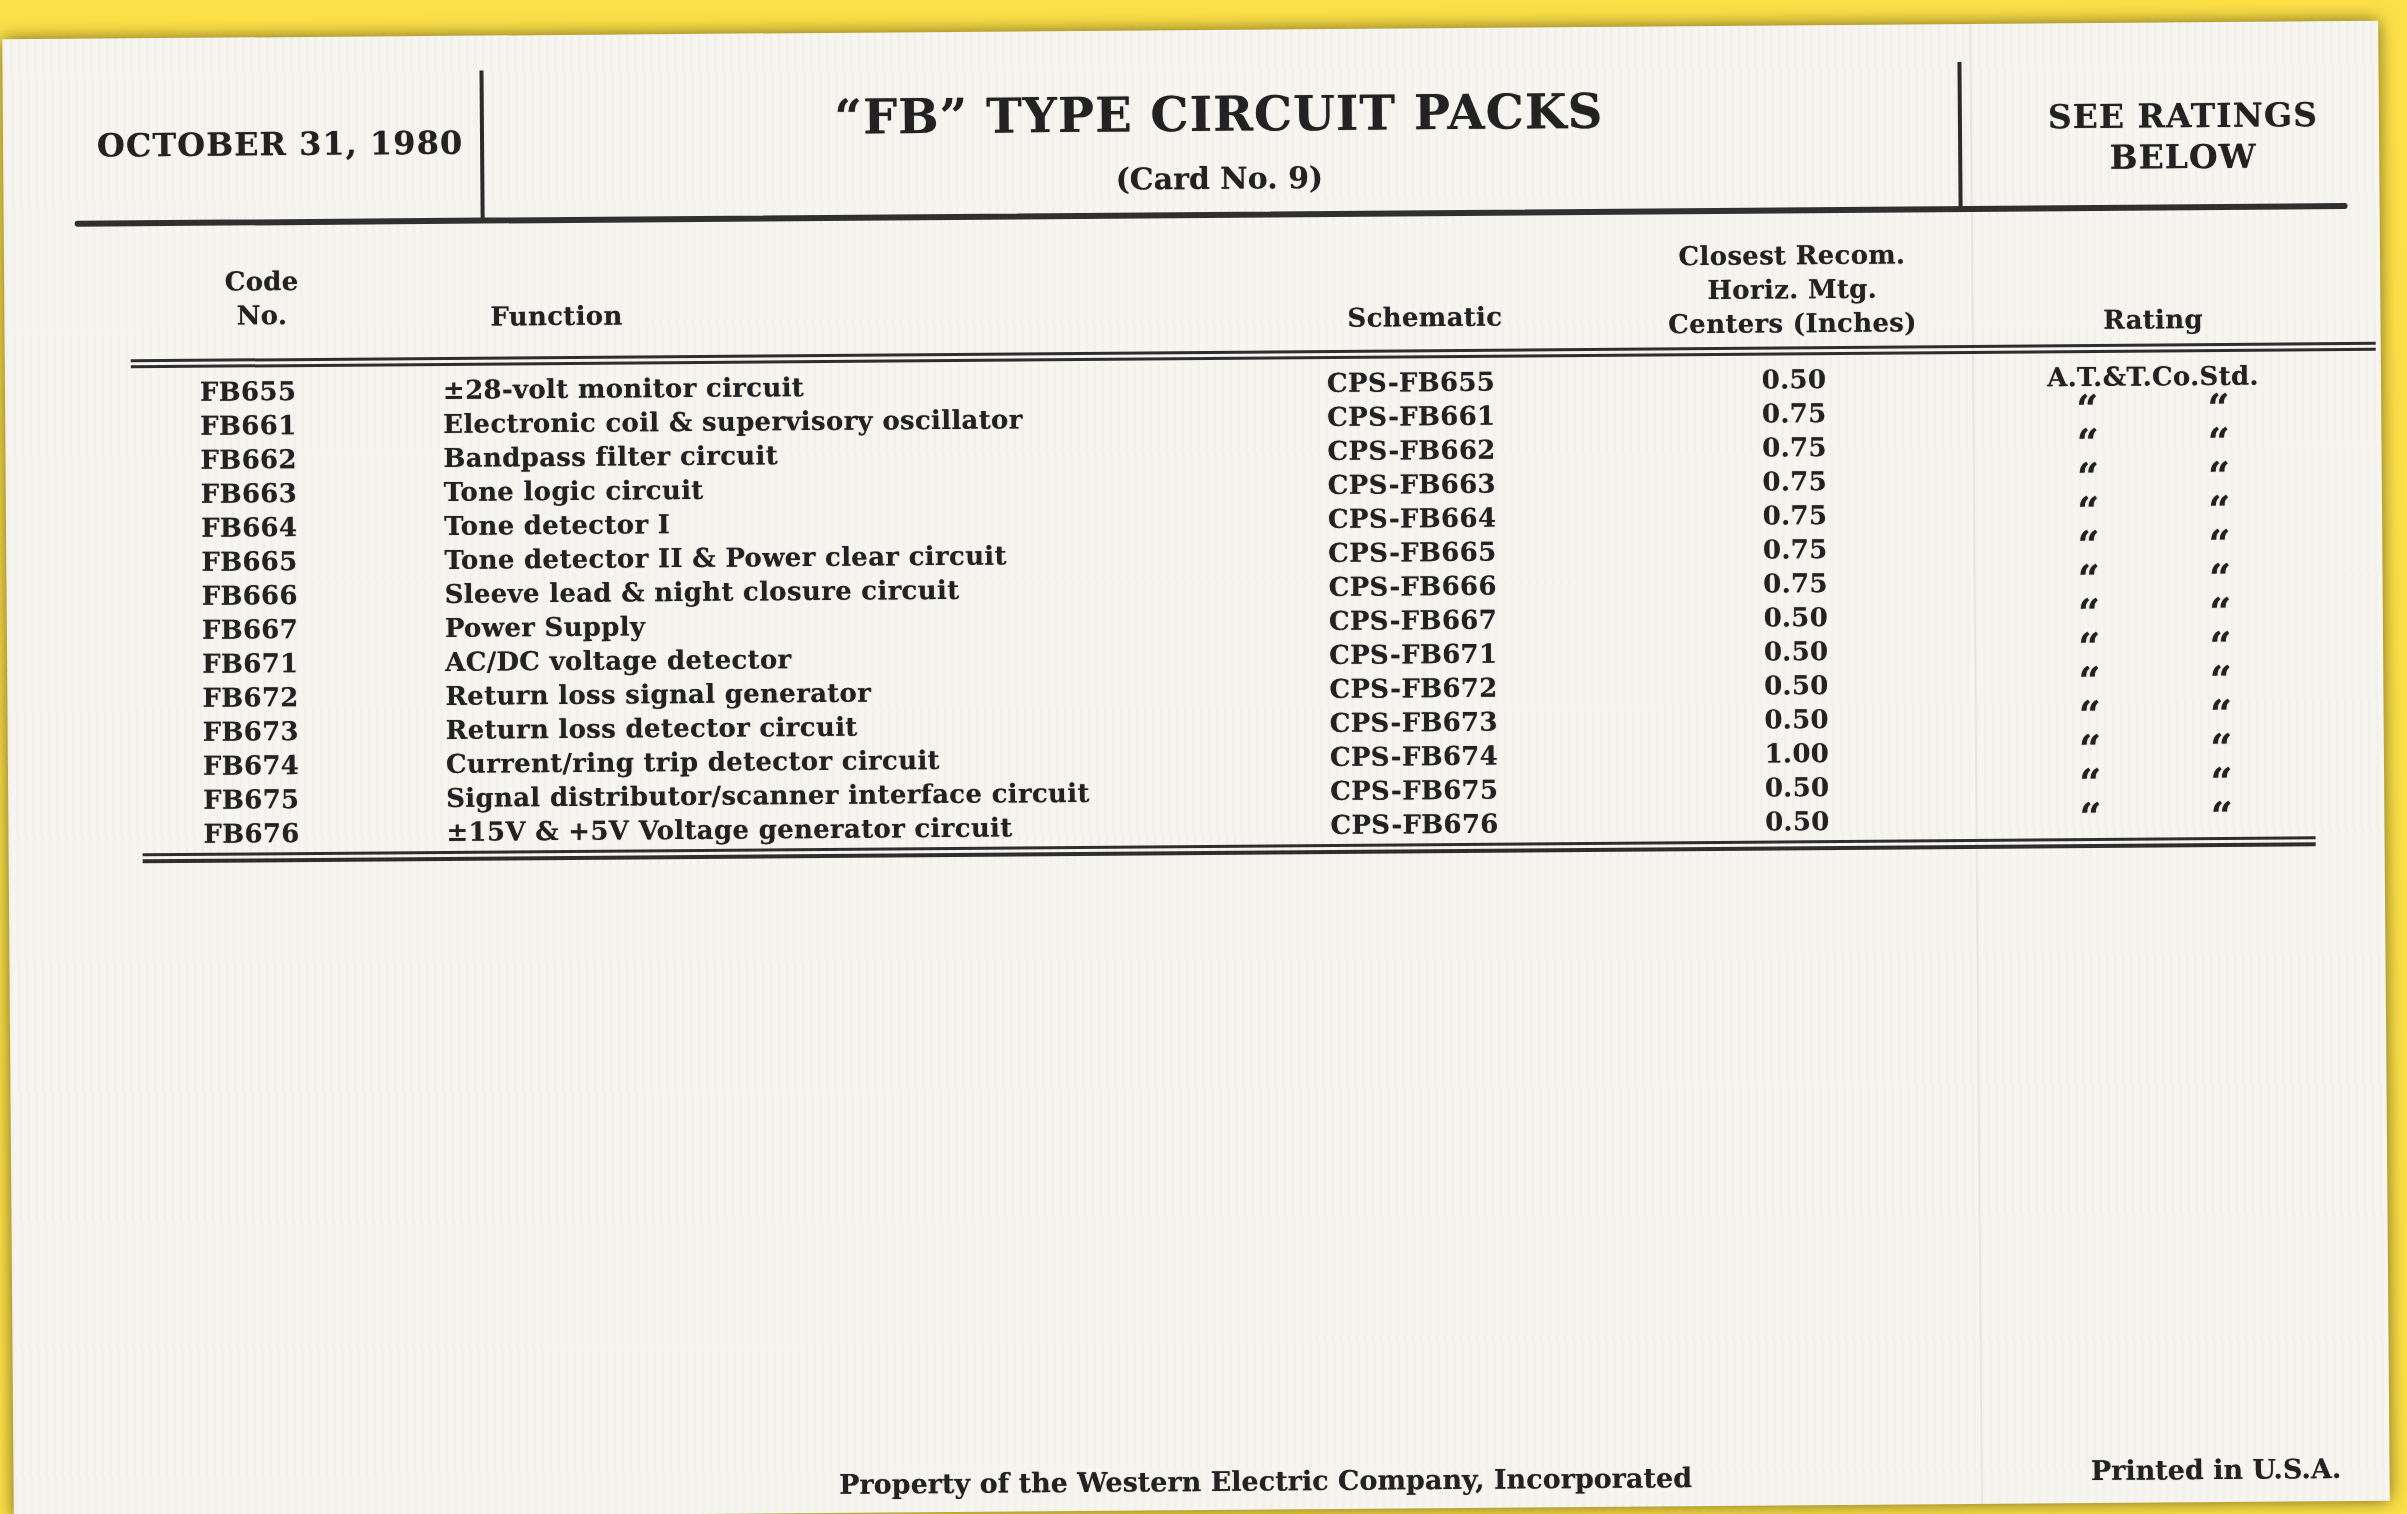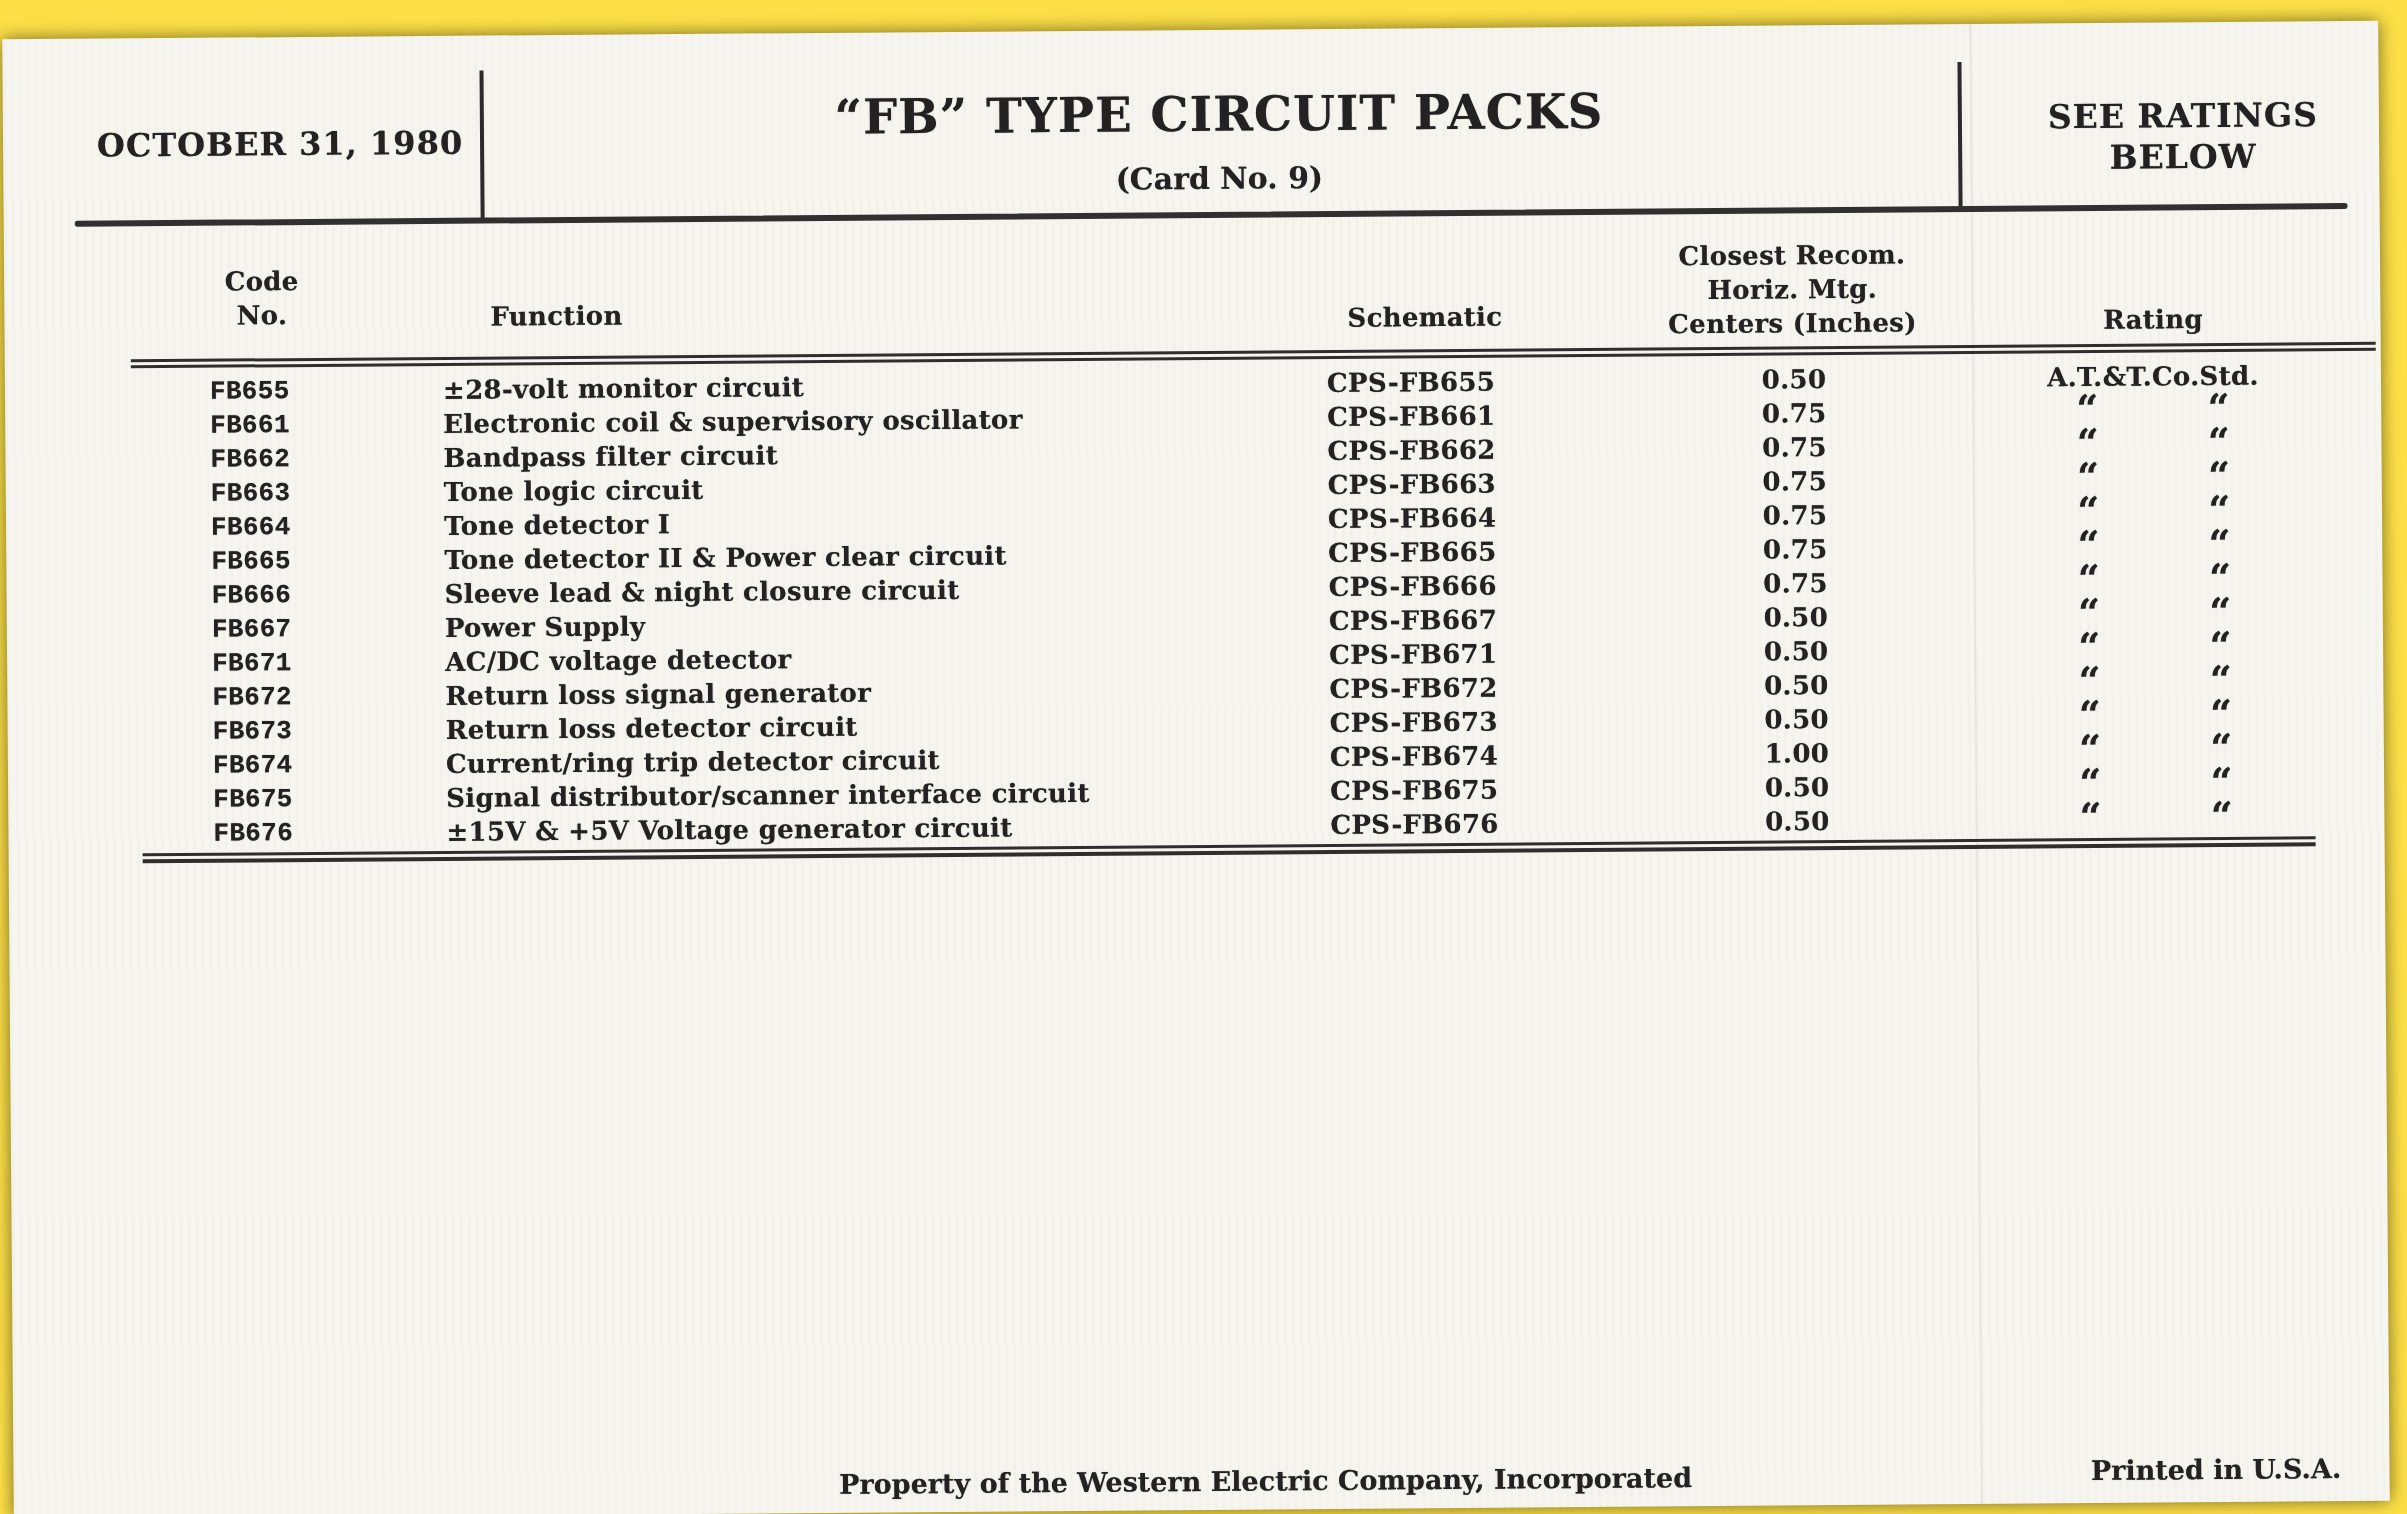--- a/index.html
+++ b/index.html
@@ -36,21 +36,21 @@
   .ch-rat{left:2000px;top:280px;width:297px;}
 
   .dbl-rule{left:126px;top:321px;width:2245px;height:9px;
             border-top:3px solid #2e2e2e;border-bottom:3px solid #2e2e2e;background:transparent;}
 
   .tbody{left:0;top:337px;width:2376px;}
   .row{position:static;display:block;position:relative;height:34px;line-height:34px;
        font-size:26px;font-weight:bold;letter-spacing:0.3px;color:#222;
        text-shadow:0 0 1px rgba(30,30,30,0.55);}
   .row span{top:0;height:34px;}
-  .c-code{left:205px;font-family:Liberation Mono, monospace;}
+  .c-code{left:195px;}
   .c-func{left:438px;width:941px;white-space:nowrap;}
   .c-sch{left:1322px;}
   .c-ctr{left:1670px;width:238px;text-align:center;}
   .c-rat{left:1950px;width:396px;text-align:center;}
   .c-rat.ditto{display:flex;position:absolute;justify-content:center;gap:109px;}
   .c-rat.ditto span{position:static;font-size:38px;line-height:30px;height:auto;}
 
   .bottom-rule{left:134px;top:815px;width:2173px;height:10px;
                border-top:3px solid #2e2e2e;border-bottom:4px solid #2e2e2e;}
 

